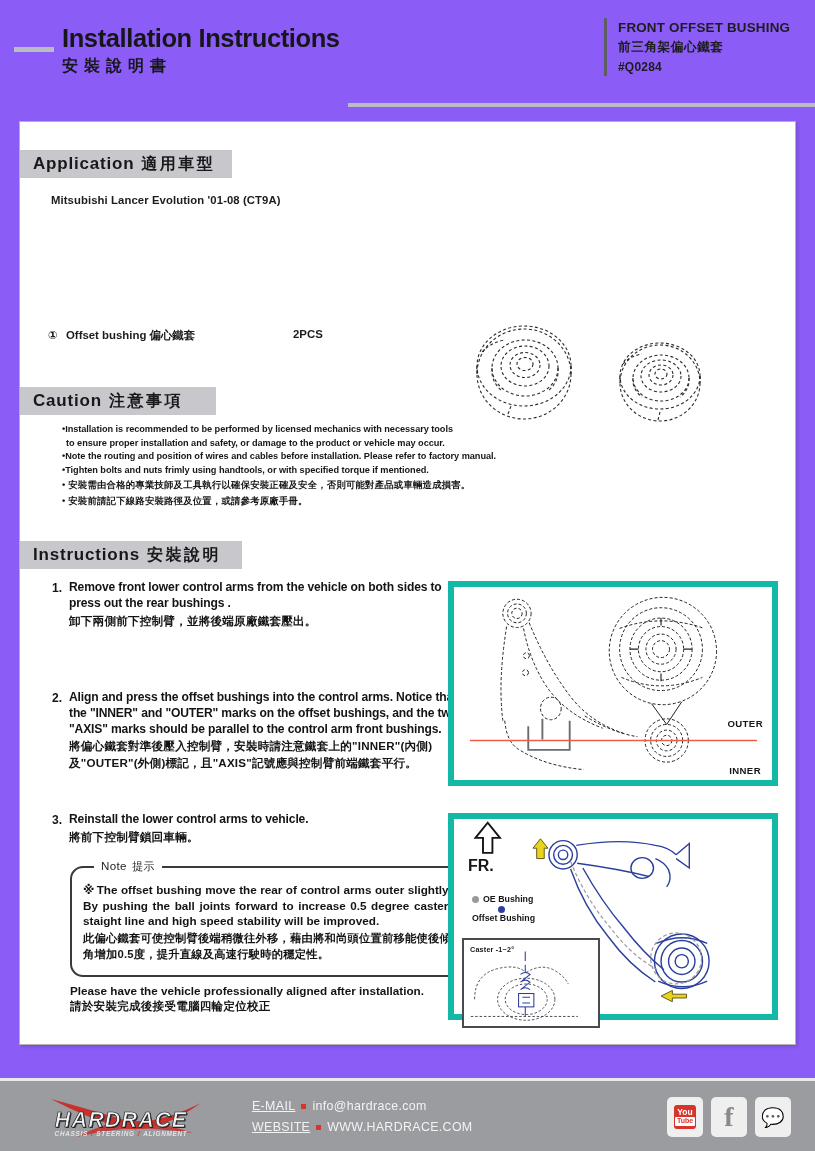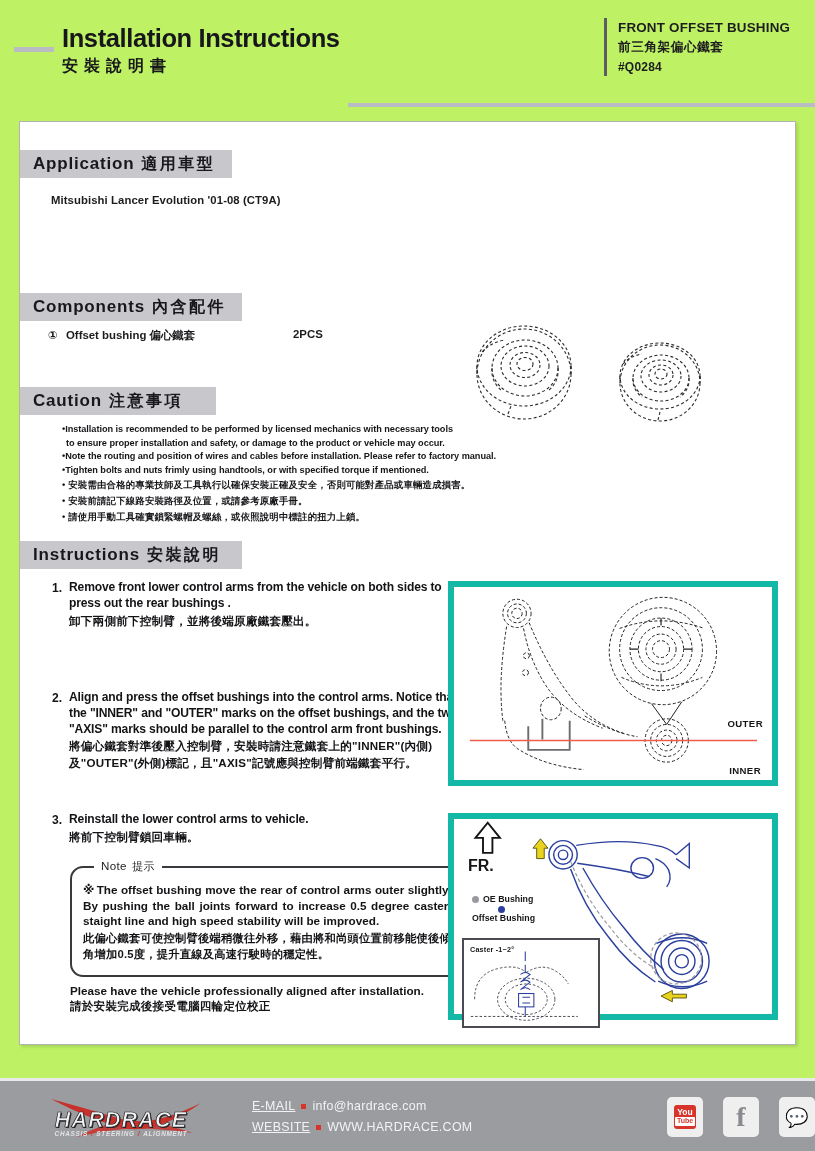--- a/index.html
+++ b/index.html
@@ -3,21 +3,21 @@
 <meta charset="utf-8">
 <style>
   * { box-sizing: border-box; margin: 0; padding: 0; }
   html, body {
     width: 815px; height: 1151px;
     font-family: "Liberation Sans", "DejaVu Sans", sans-serif;
     background: #ffffff;
     color: #1a1a1a;
     overflow: hidden;
   }
-  .page { position: relative; width: 815px; height: 1151px; background:#bef264; }
+  .page { position: relative; width: 815px; height: 1151px; background:#8b5cf6; }
 
   
   .header { position: relative; height: 112px; }
   .hdr-dash {
     position: absolute; left: 14px; top: 47px; width: 40px; height: 5px;
     background: #b9bcc2;
   }
   .hdr-title-wrap { position: absolute; left: 62px; top: 24px; }
   .hdr-title-en {
     font-size: 25.5px; font-weight: bold; letter-spacing: -0.4px;
@@ -177,21 +177,21 @@
   .logo-sub span.sep { color: #d7352c; margin: 0 3px; }
 
   .contact { position: absolute; left: 252px; top: 18px; }
   .contact-row {
     display: flex; align-items: center; margin-bottom: 7px;
     font-size: 12.4px; color: #f3f3f4; letter-spacing: .35px;
   }
   .contact-label { font-weight: normal; text-decoration: underline; }
   .contact-sq { width: 5px; height: 5px; background: #d7352c; margin: 0 6px; }
 
-  .social { position: absolute; left: 667px; top: 16px; display: flex; gap: 20px; }
+  .social { position: absolute; left: 667px; top: 16px; display: flex; gap: 8px; }
   .social-btn {
     width: 36px; height: 40px; background: #efefef; border-radius: 5px;
     display: flex; align-items: center; justify-content: center;
   }
   .yt-box { width: 22px; height: 24px; background:#d7352c; border-radius: 3px;
             display:flex; flex-direction:column; align-items:center; justify-content:center; }
   .yt-top { font-size: 8.5px; font-weight: bold; color:#fff; line-height: 1; }
   .yt-bot { font-size: 7px; font-weight: bold; color:#d7352c; background:#fff;
             padding: 0 2px; border-radius:1px; line-height: 1.25; margin-top: 1px;}
   .fb-glyph { font-size: 28px; font-weight: bold; color: #8a8a8e; line-height: 1;
@@ -255,42 +255,37 @@
           <ellipse cx="49" cy="39" rx="12" ry="10"></ellipse>
           <ellipse cx="49" cy="38" rx="6" ry="5"></ellipse>
           <path d="M21 42 A28 23 0 0 0 30 61"></path>
           <path d="M77 42 A28 23 0 0 1 68 61"></path>
           <path d="M11 28 q7 -8 19 -10"></path>
           <path d="M46 84 l2 -8"></path>
         </g>
       </svg>
     </div>
 
-    <div class="sec-bar" id="sec-components">
-      <span class="lbl-en">Components</span>
-      <span class="lbl-zh">內含配件</span>
-    </div>
     <div class="comp-row">
       <span class="comp-num">①</span>
       <span class="comp-name">Offset bushing 偏心鐵套</span>
       <span class="comp-qty">2PCS</span>
     </div>
 
     <div class="sec-bar" id="sec-caution">
       <span class="lbl-en">Caution</span>
       <span class="lbl-zh">注意事項</span>
     </div>
     <ul class="caution-list">
       <li>•Installation is recommended to be performed by licensed mechanics with necessary tools</li>
       <li class="cont"> to ensure proper installation and safety, or damage to the product or vehicle may occur.</li>
       <li>•Note the routing and position of wires and cables before installation. Please refer to factory manual.</li>
       <li>•Tighten bolts and nuts frimly using handtools, or with specified torque if mentioned.</li>
       <li class="zh">• 安裝需由合格的專業技師及工具執行以確保安裝正確及安全，否則可能對產品或車輛造成損害。</li>
       <li class="zh">• 安裝前請記下線路安裝路徑及位置，或請參考原廠手冊。</li>
-      <li class="zh">• 請使用手動工具確實鎖緊螺帽及螺絲，或依照說明中標註的扭力上鎖。</li>
     </ul>
 
     <div class="sec-bar" id="sec-instructions">
       <span class="lbl-en">Instructions</span>
       <span class="lbl-zh">安裝說明</span>
     </div>
 
     <div class="steps">
 
       <div class="step" id="step1">

